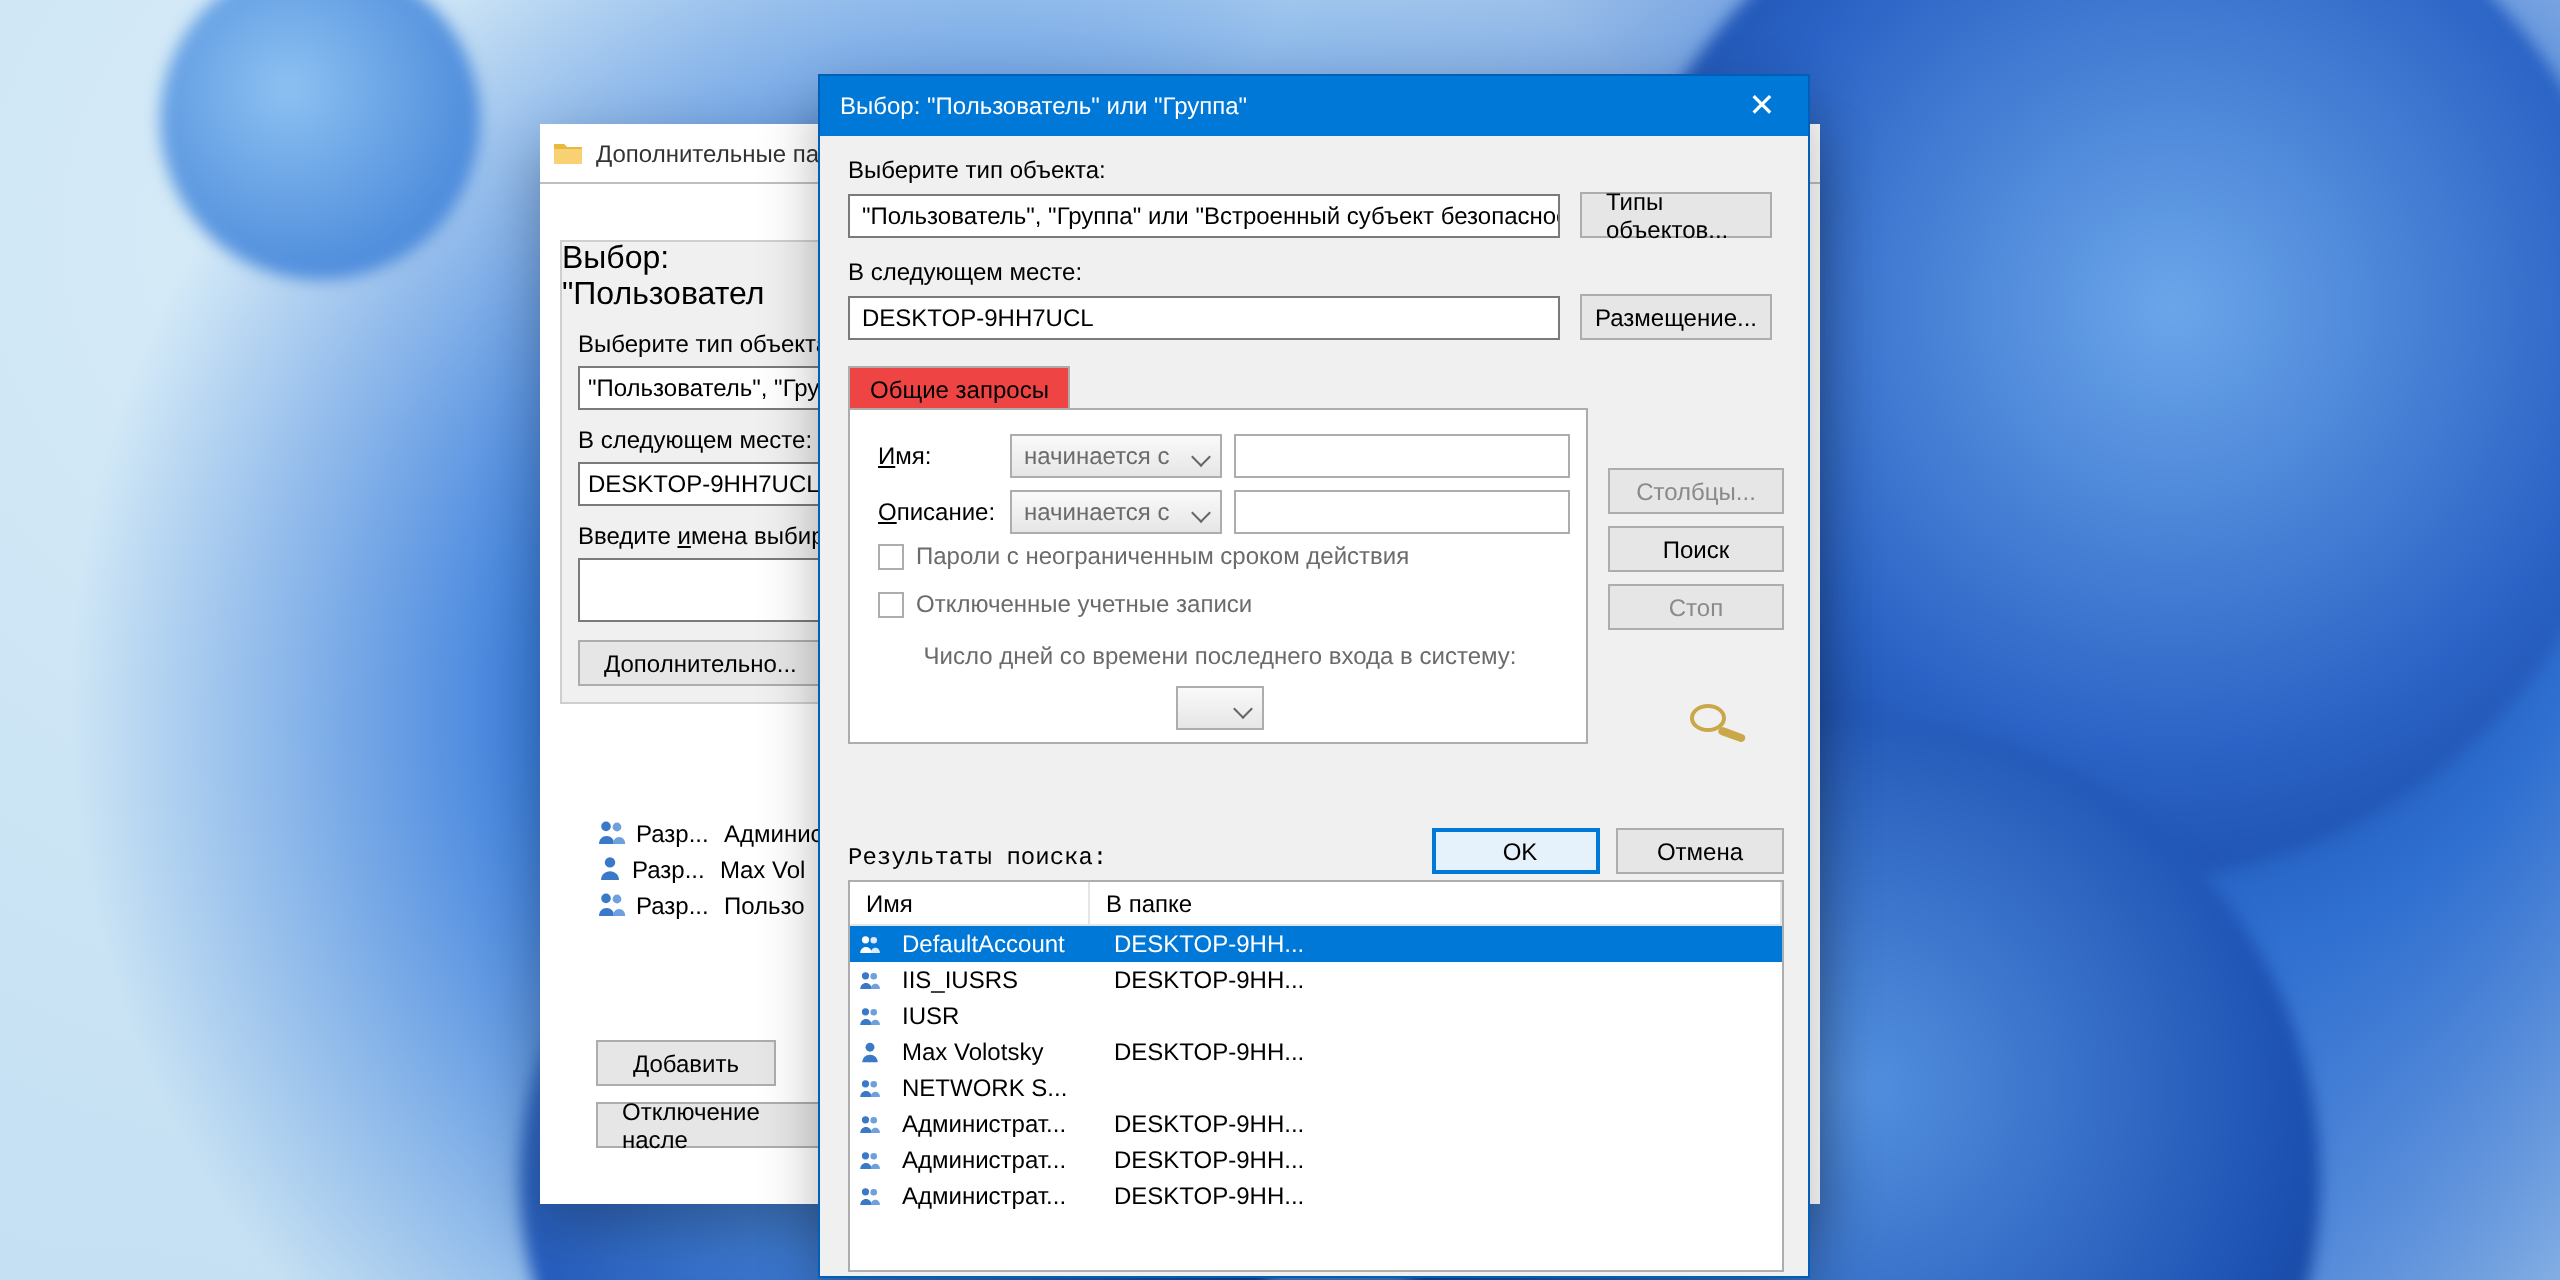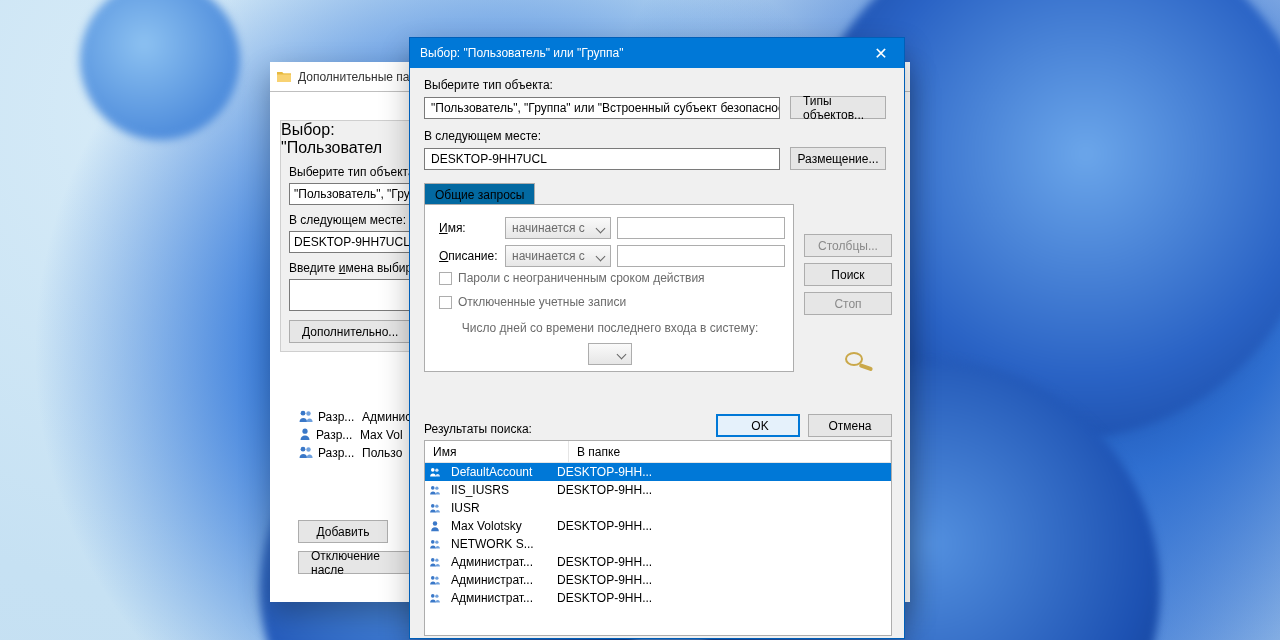--- a/index.html
+++ b/index.html
@@ -67,48 +67,48 @@
   .dlg .content { position:absolute; inset:30px 0 0 0; background:#f0f0f0; padding:10px 12px 8px 14px; font-size:12px; color:#000; }
 
   .field-row { display:flex; align-items:center; gap:10px; margin-bottom:10px; }
   .readonly {
     height:22px; border:1px solid #7a7a7a; background:#fff; padding:0 6px; display:flex; align-items:center; width:356px;
     white-space:nowrap; overflow:hidden;
   }
   .sidebtn { width:96px; }
 
   .tabstrip { height:24px; display:flex; align-items:flex-end; margin-top:4px; }
-  .tab { height:22px; padding:0 10px; border:1px solid #adadad; border-bottom:none; background:#0369a1; font-size:12px; display:flex; align-items:center; position:relative; top:1px; }
+  .tab { height:22px; padding:0 10px; border:1px solid #adadad; border-bottom:none; background:#ef4444; font-size:12px; display:flex; align-items:center; position:relative; top:1px; }
   .tabpanel {
     border:1px solid #adadad; background:#fff; padding:12px 12px 10px 14px; position:relative; height:168px;
   }
   .grid { display:grid; grid-template-columns:60px 106px 168px; gap:6px; align-items:center; }
   .sel { height:22px; border:1px solid #adadad; background:linear-gradient(#fafafa,#e6e6e6); font-size:12px; display:flex; align-items:center; padding:0 6px; justify-content:space-between; color:#6b6b6b; }
   .sel .ar { width:7px; height:7px; border-right:1px solid #666; border-bottom:1px solid #666; transform:rotate(45deg); margin-left:4px; }
   .inp { height:22px; border:1px solid #adadad; background:#fff; }
   .chk-row { display:flex; align-items:center; gap:6px; margin-top:10px; color:#6b6b6b; }
   .chkbox { width:13px; height:13px; border:1px solid #adadad; background:#fff; }
   .days { margin-top:12px; display:flex; align-items:center; gap:8px; color:#6b6b6b; flex-wrap:nowrap;flex-direction:column; }
   .days .sel { width:44px; }
 
   .rightcol { position:absolute; right:12px; top:166px; width:88px; display:flex; flex-direction:column; gap:6px; }
   .rightcol .wbtn { width:88px; min-width:88px; }
   .rightcol .disabled { color:#8a8a8a; }
   .magnifier { position:absolute; right:24px; top:282px; width:40px; height:22px; }
 
   .okrow { position:absolute; right:12px; top:346px; display:flex; gap:8px; }
   .okbtn { width:84px; min-width:84px; border:2px solid #0078d7; background:#e5f1fb;padding-left:16px; }
 
-  .results-label { position:absolute; left:14px; top:354px; font-size:12px; }
+  .results-label { position:absolute; left:14px; top:354px; font-size:12px;font-family:Liberation Mono, monospace; }
   .results {
     position:absolute; left:14px; right:12px; top:372px; bottom:2px; border:1px solid #adadad; background:#fff; overflow:hidden;
   }
   .res-head { display:flex; height:22px; border-bottom:1px solid #e5e5e5; }
   .res-head > div { padding:0 8px; font-size:12px; display:flex; align-items:center; border-right:1px solid #e5e5e5; position:relative; }
-  .col-name { width:144px; }
+  .col-name { width:120px; }
   .col-folder { flex:1; }
   .res-body { }
   .res-row { display:flex; height:18px; font-size:12px; align-items:center; }
   .res-row.sel-row { background:#0078d7; color:#fff; }
   .res-row > div { padding:0 8px; white-space:nowrap; overflow:hidden; }
   .res-row .icon { width:18px; display:flex; align-items:center; justify-content:center; padding:0 2px 0 4px; }
   .ico-users svg, .ico-user svg, .folder-icon svg, .magnifier svg { display:block; }
   u { text-decoration: underline; }
 </style>
 </head>

